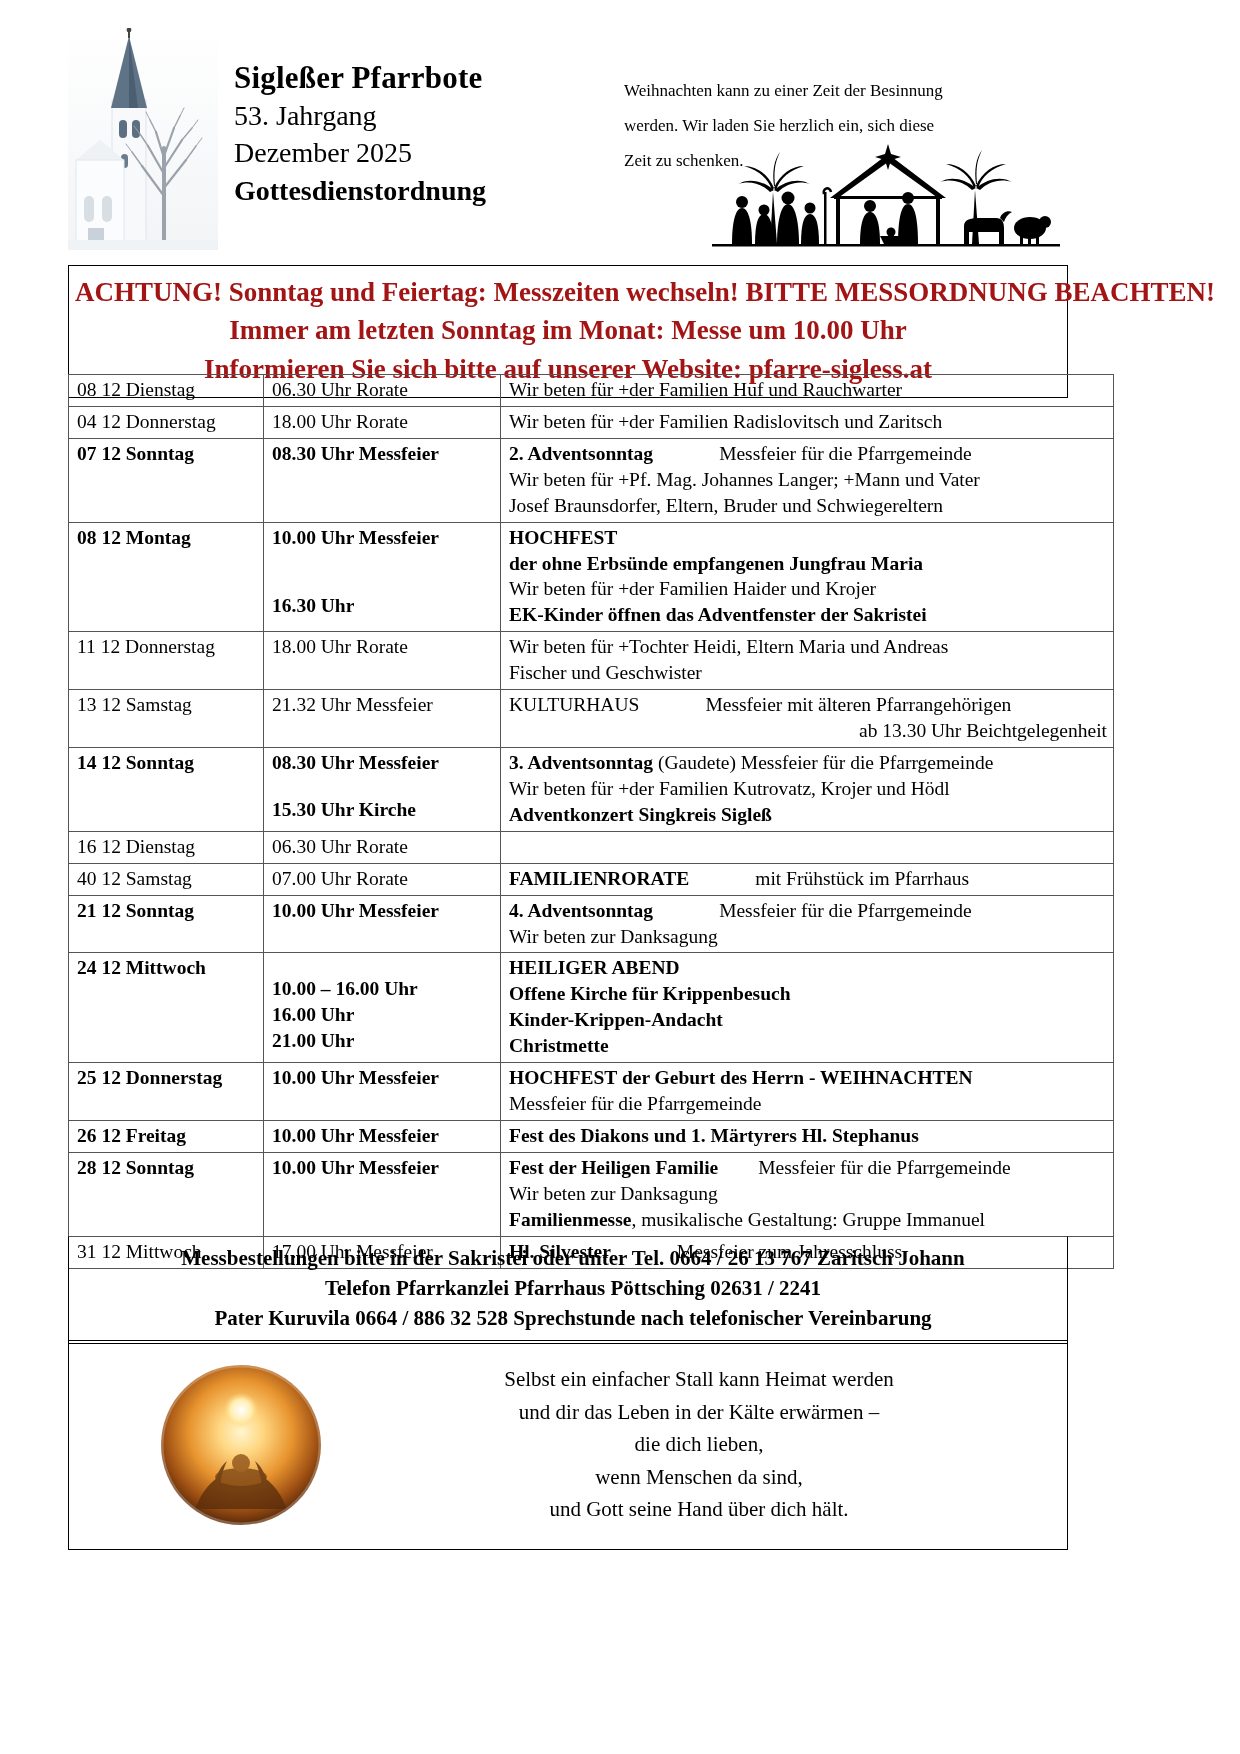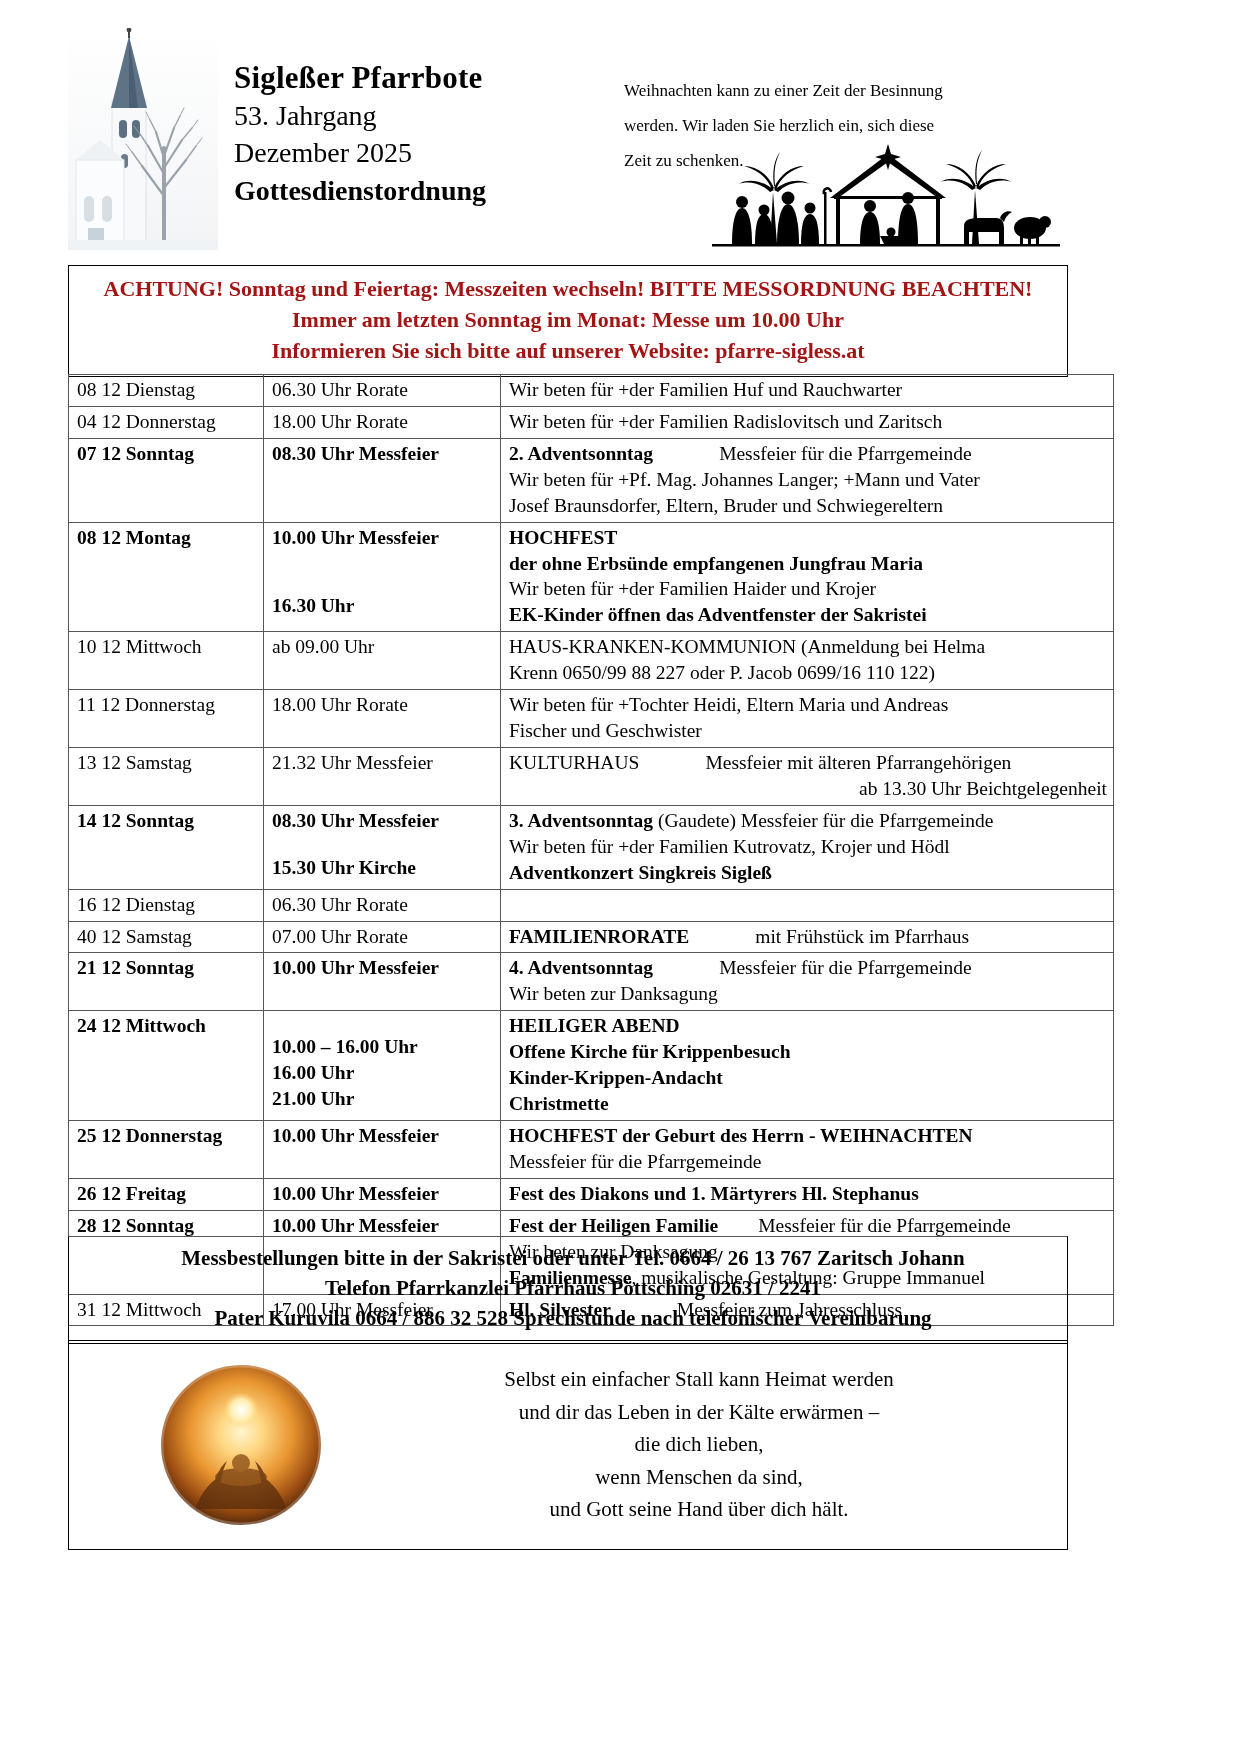--- a/index.html
+++ b/index.html
@@ -46,21 +46,21 @@
   .warnbox{
     position:absolute;left:68px;top:265px;width:1000px;
     border:1.5px solid #000;
     box-sizing:border-box;
     padding:7px 6px 9px 6px;
     text-align:center;
   }
   .warnbox div{
     color:#a31515;
     font-weight:bold;
-    font-size:22px;
+    font-size:27px;
     line-height:1.42;
     white-space:nowrap;
   }
   .warn-l1{font-size:20.5px;}
   .warn-l2{font-size:20px;}
   .warn-l3{font-size:20px;}
 
   
   .sched-wrap{
     position:absolute;left:68px;top:374px;width:1000px;
@@ -292,32 +292,20 @@
               <span class="line b">10.00 Uhr Messfeier</span>
               <span class="blank"></span>
               <span class="blank"></span>
               <span class="line b">16.30 Uhr</span>
             </td>
             <td class="c-desc">
               <span class="line"><span class="b ">HOCHFEST</span></span>
               <span class="line"><span class="b ">der ohne Erbsünde empfangenen Jungfrau Maria</span></span>
               <span class="line"><span class="">Wir beten für +der Familien Haider und Krojer</span></span>
               <span class="line"><span class="b ">EK-Kinder öffnen das Adventfenster der Sakristei</span></span>
-            </td>
-          </tr>
-          <tr>
-            <td class="c-date">
-              <span class="line">10 12 Mittwoch</span>
-            </td>
-            <td class="c-time">
-              <span class="line">ab 09.00 Uhr</span>
-            </td>
-            <td class="c-desc">
-              <span class="line"><span class="">HAUS-KRANKEN-KOMMUNION (Anmeldung bei Helma</span></span>
-              <span class="line"><span class="">Krenn 0650/99 88 227 oder P. Jacob 0699/16 110 122)</span></span>
             </td>
           </tr>
           <tr>
             <td class="c-date">
               <span class="line">11 12 Donnerstag</span>
             </td>
             <td class="c-time">
               <span class="line">18.00 Uhr Rorate</span>
             </td>
             <td class="c-desc">

